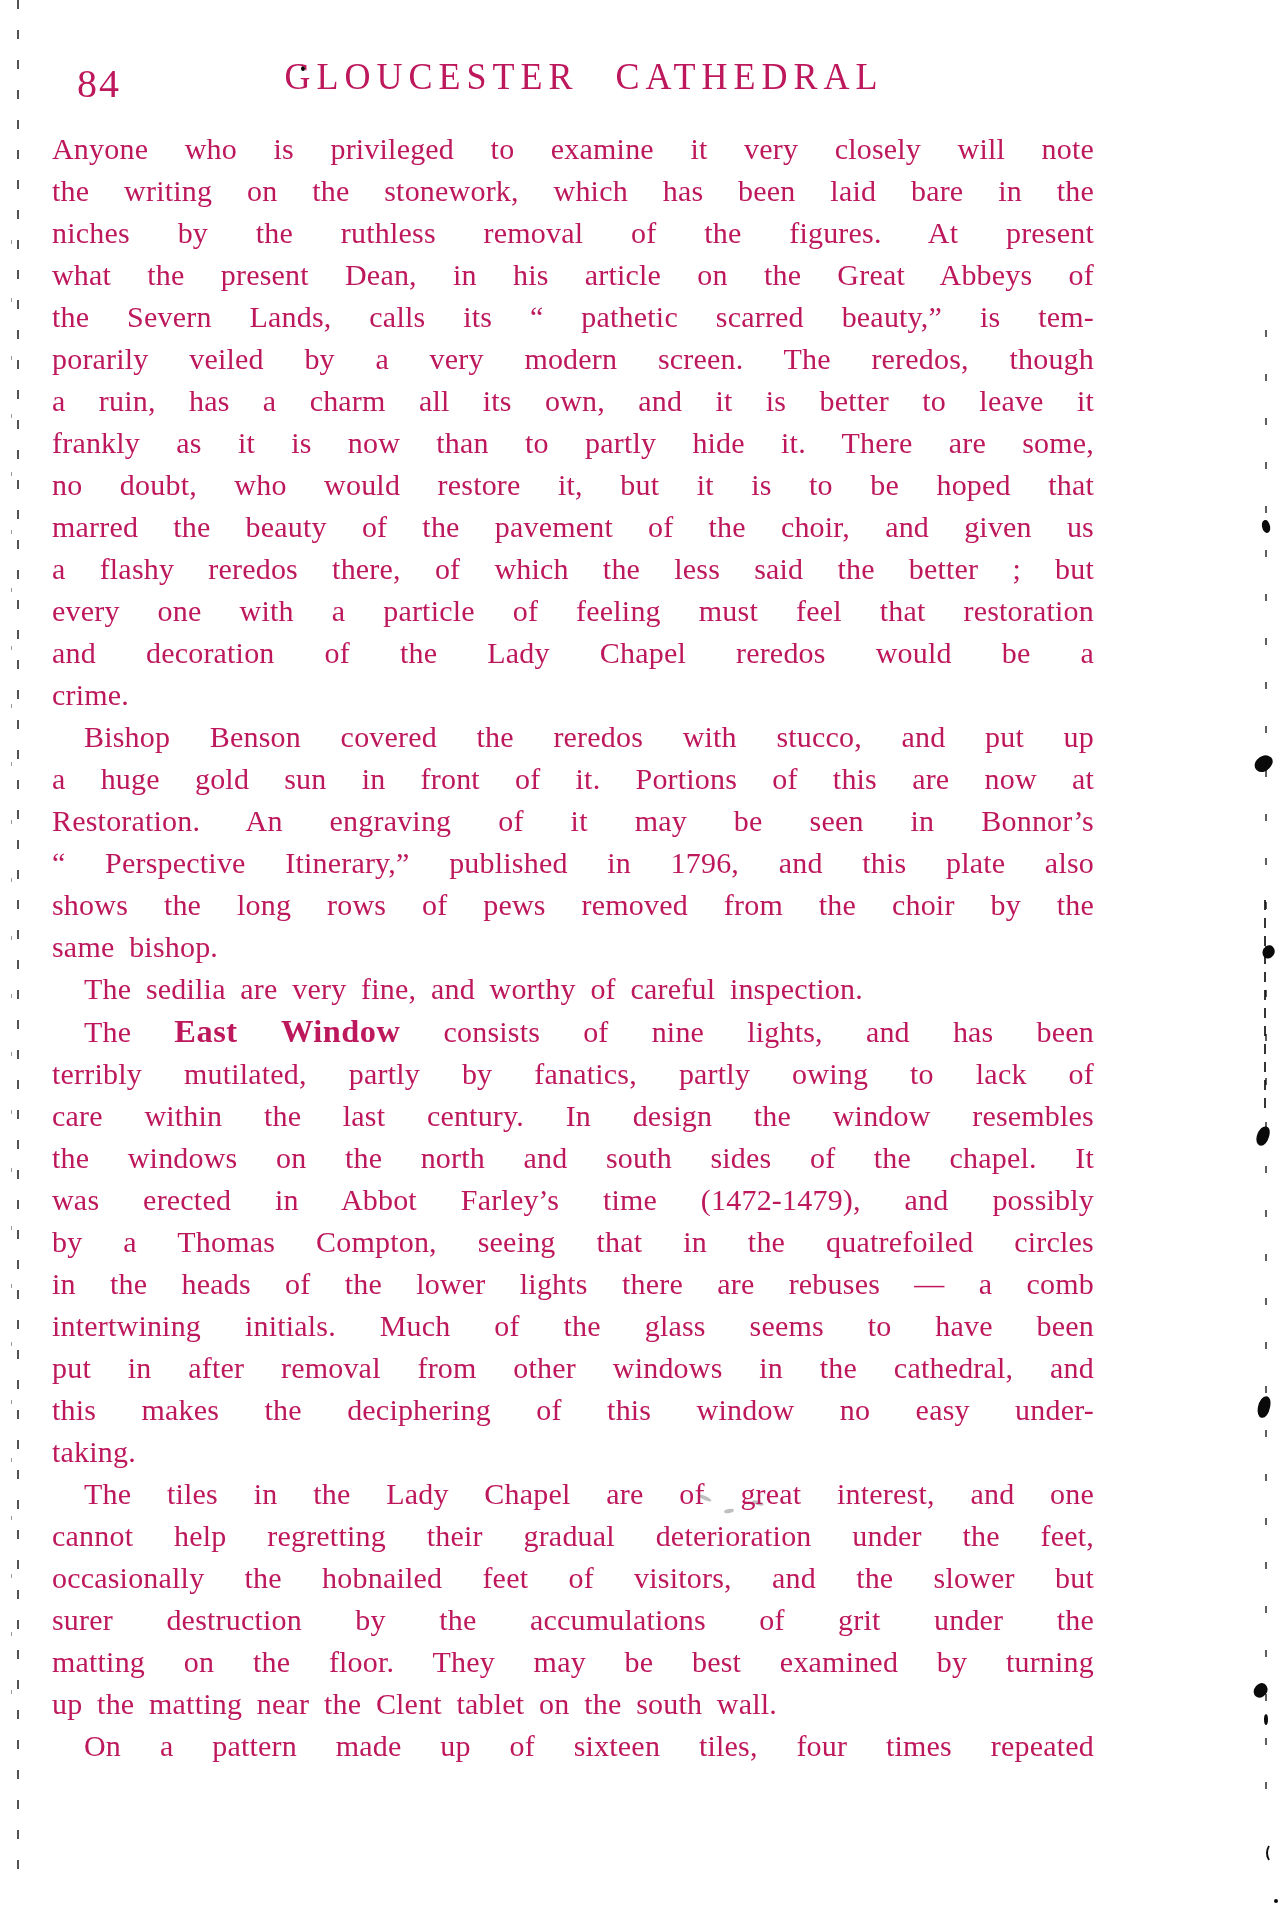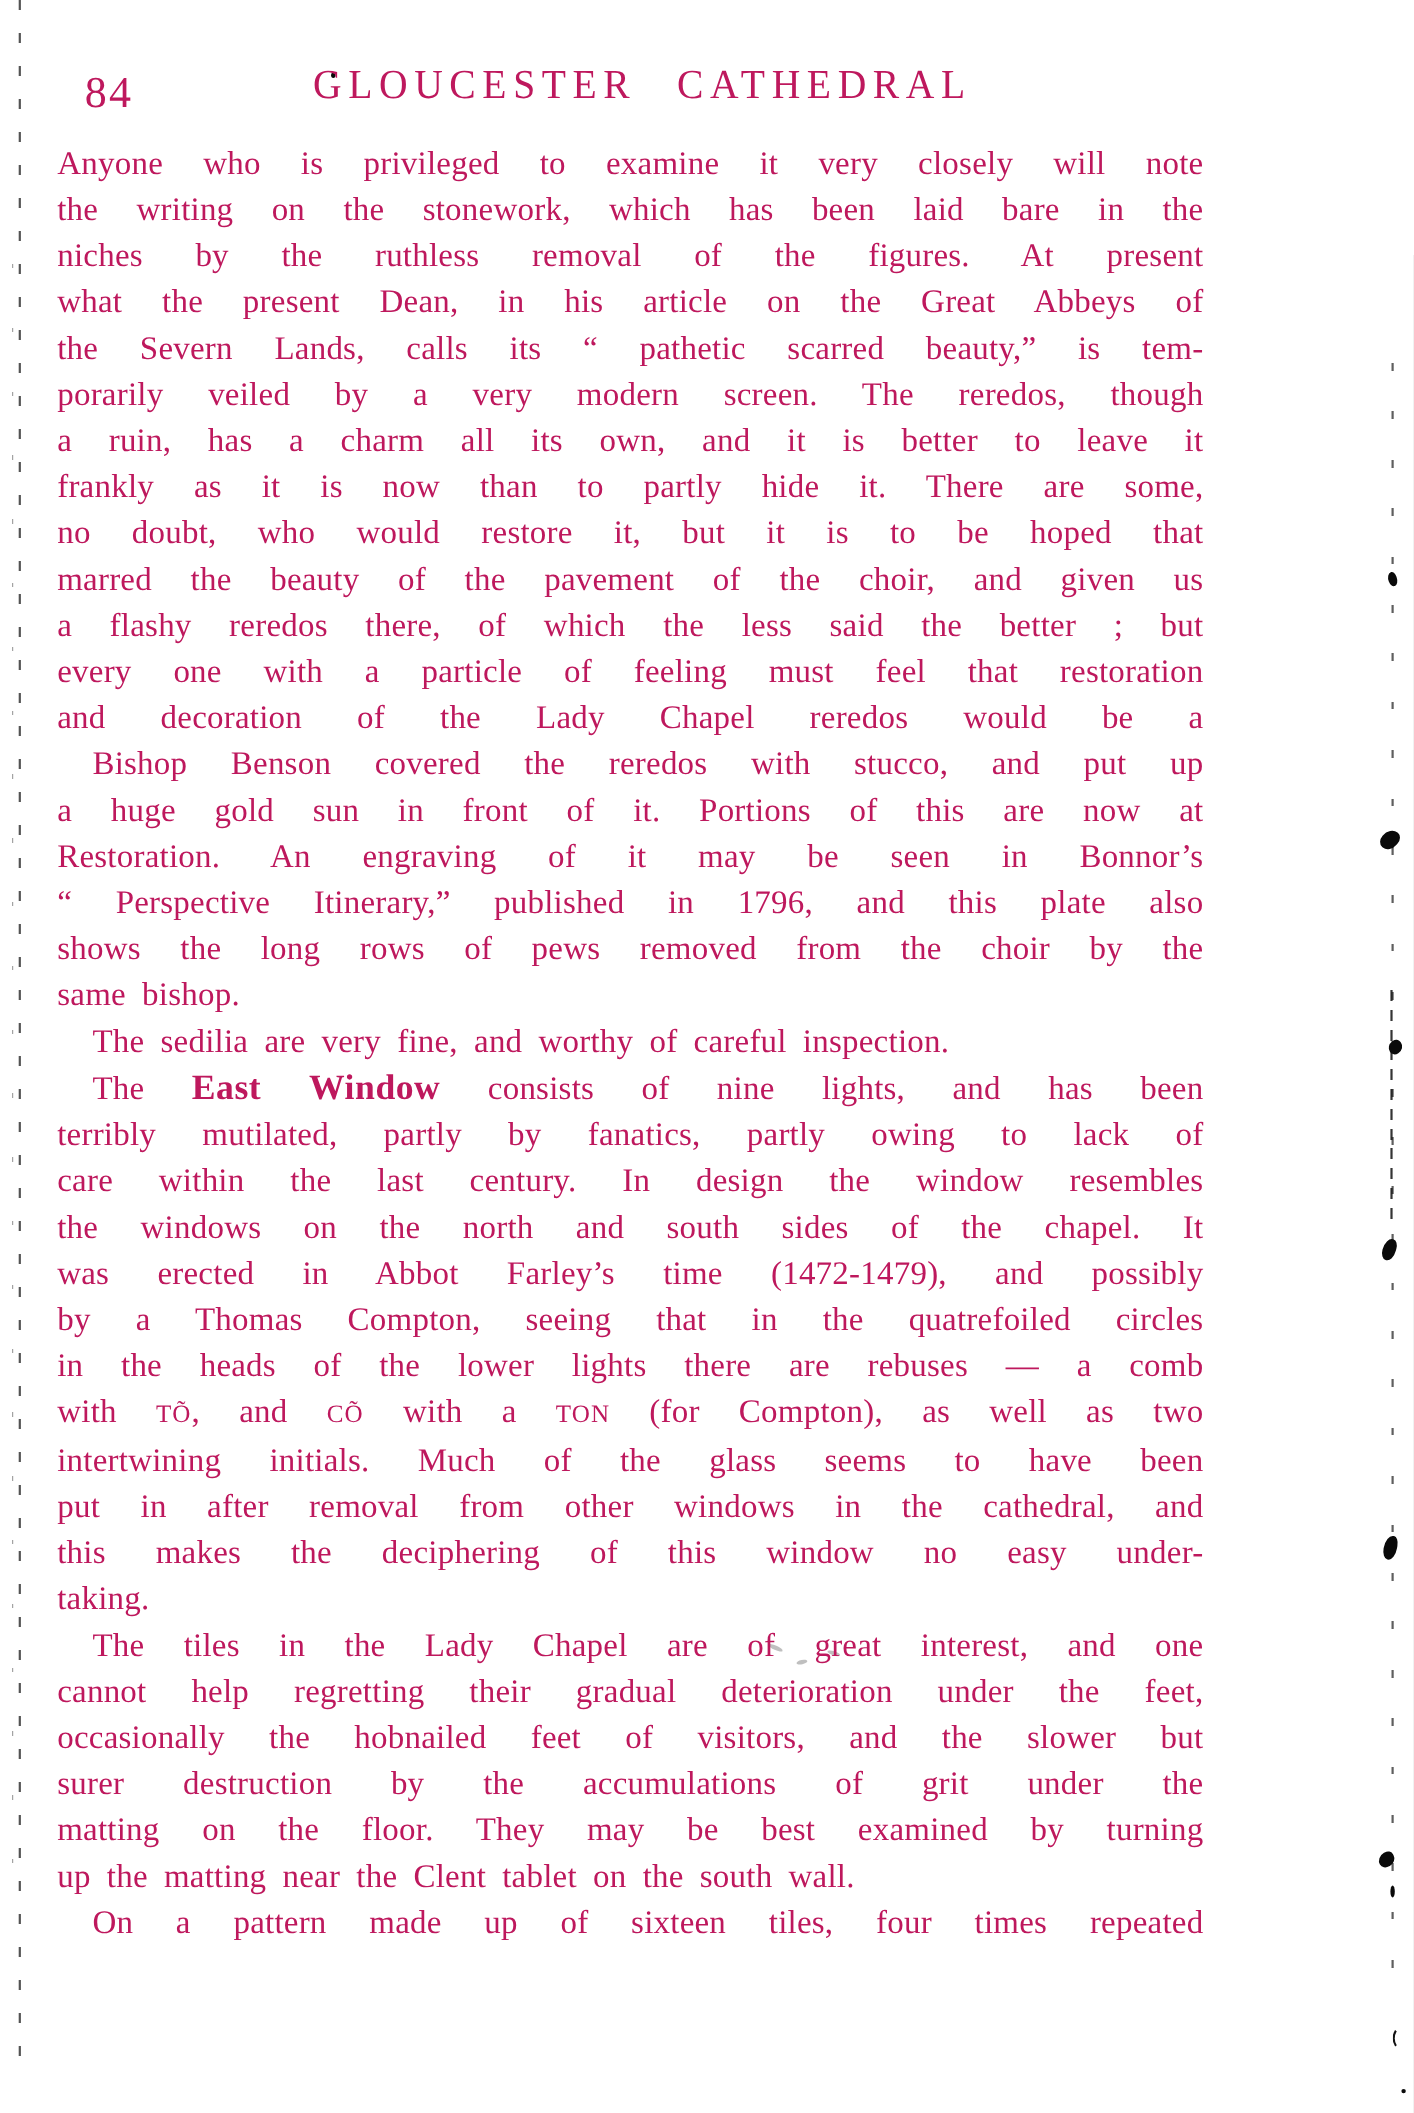--- a/index.html
+++ b/index.html
@@ -101,35 +101,35 @@
       <div class="ln j"><span>what the present Dean, in his article on the Great Abbeys of</span></div>
       <div class="ln j"><span>the Severn Lands, calls its “ pathetic scarred beauty,” is tem-</span></div>
       <div class="ln j"><span>porarily veiled by a very modern screen.  The reredos, though</span></div>
       <div class="ln j"><span>a ruin, has a charm all its own, and it is better to leave it</span></div>
       <div class="ln j"><span>frankly as it is now than to partly hide it.  There are some,</span></div>
       <div class="ln j"><span>no doubt, who would restore it, but it is to be hoped that</span></div>
       <div class="ln j"><span>marred the beauty of the pavement of the choir, and given us</span></div>
       <div class="ln j"><span>a flashy reredos there, of which the less said the better ; but</span></div>
       <div class="ln j"><span>every one with a particle of feeling must feel that restoration</span></div>
       <div class="ln j"><span>and decoration of the Lady Chapel reredos would be a</span></div>
+      <div class="ln"><span>crime.</span></div>
       <div class="ln j ind"><span>Bishop Benson covered the reredos with stucco, and put up</span></div>
       <div class="ln j"><span>a huge gold sun in front of it.  Portions of this are now at</span></div>
       <div class="ln j"><span>Restoration.  An engraving of it may be seen in Bonnor’s</span></div>
       <div class="ln j"><span>“ Perspective Itinerary,” published in 1796, and this plate also</span></div>
       <div class="ln j"><span>shows the long rows of pews removed from the choir by the</span></div>
       <div class="ln"><span>same bishop.</span></div>
       <div class="ln ind"><span>The sedilia are very fine, and worthy of careful inspection.</span></div>
       <div class="ln j ind"><span>The </span><span class="b">East Window</span><span> consists of nine lights, and has been</span></div>
       <div class="ln j"><span>terribly mutilated, partly by fanatics, partly owing to lack of</span></div>
       <div class="ln j"><span>care within the last century.  In design the window resembles</span></div>
       <div class="ln j"><span>the windows on the north and south sides of the chapel.  It</span></div>
       <div class="ln j"><span>was erected in Abbot Farley’s time (1472-1479), and possibly</span></div>
       <div class="ln j"><span>by a Thomas Compton, seeing that in the quatrefoiled circles</span></div>
       <div class="ln j"><span>in the heads of the lower lights there are rebuses — a comb</span></div>
-      <div class="ln j"><span>with </span><span class="sc">TÕ</span><span>, and </span><span class="sc">CÕ</span><span> with a </span><span class="sc">TON</span><span> (for Compton), as well as two</span></div>
       <div class="ln j"><span>intertwining initials.  Much of the glass seems to have been</span></div>
       <div class="ln j"><span>put in after removal from other windows in the cathedral, and</span></div>
       <div class="ln j"><span>this makes the deciphering of this window no easy under-</span></div>
       <div class="ln"><span>taking.</span></div>
       <div class="ln j ind"><span>The tiles in the Lady Chapel are of great interest, and one</span></div>
       <div class="ln j"><span>cannot help regretting their gradual deterioration under the feet,</span></div>
       <div class="ln j"><span>occasionally the hobnailed feet of visitors, and the slower but</span></div>
       <div class="ln j"><span>surer destruction by the accumulations of grit under the</span></div>
       <div class="ln j"><span>matting on the floor.  They may be best examined by turning</span></div>
       <div class="ln"><span>up the matting near the Clent tablet on the south wall.</span></div>

